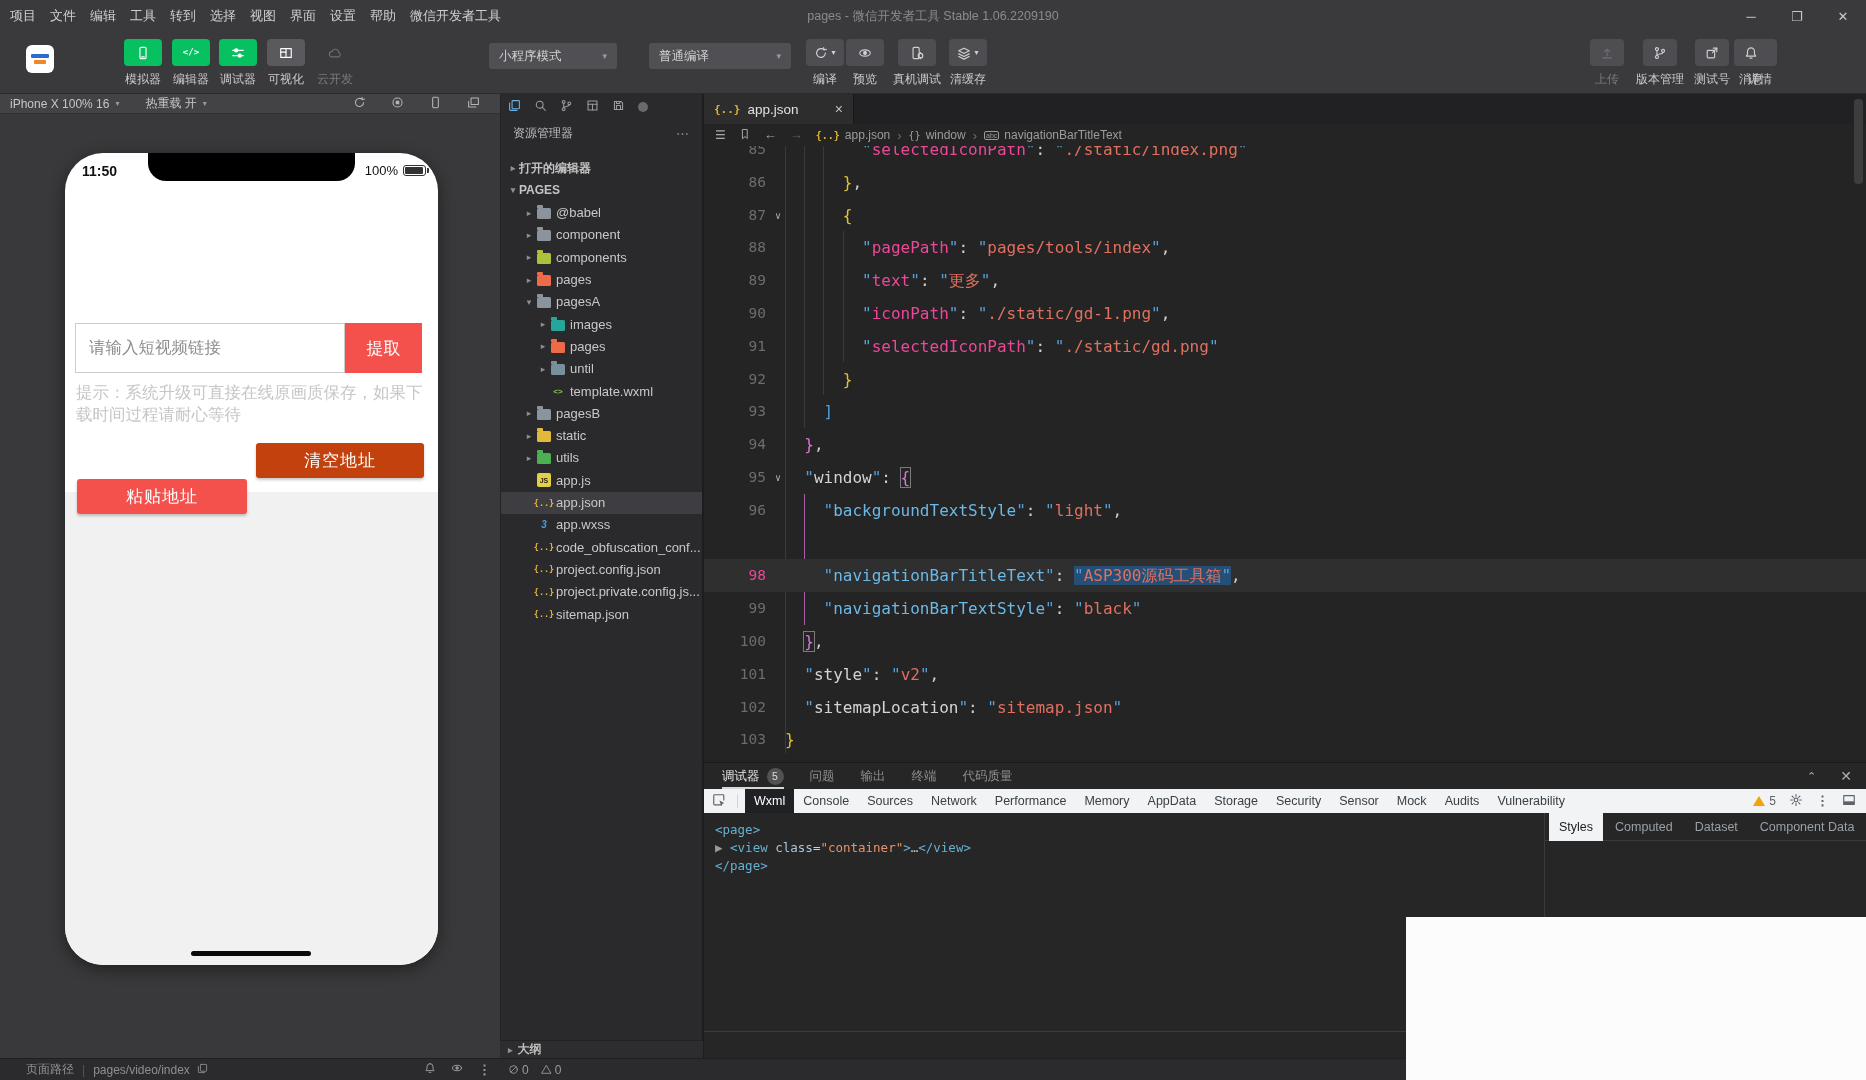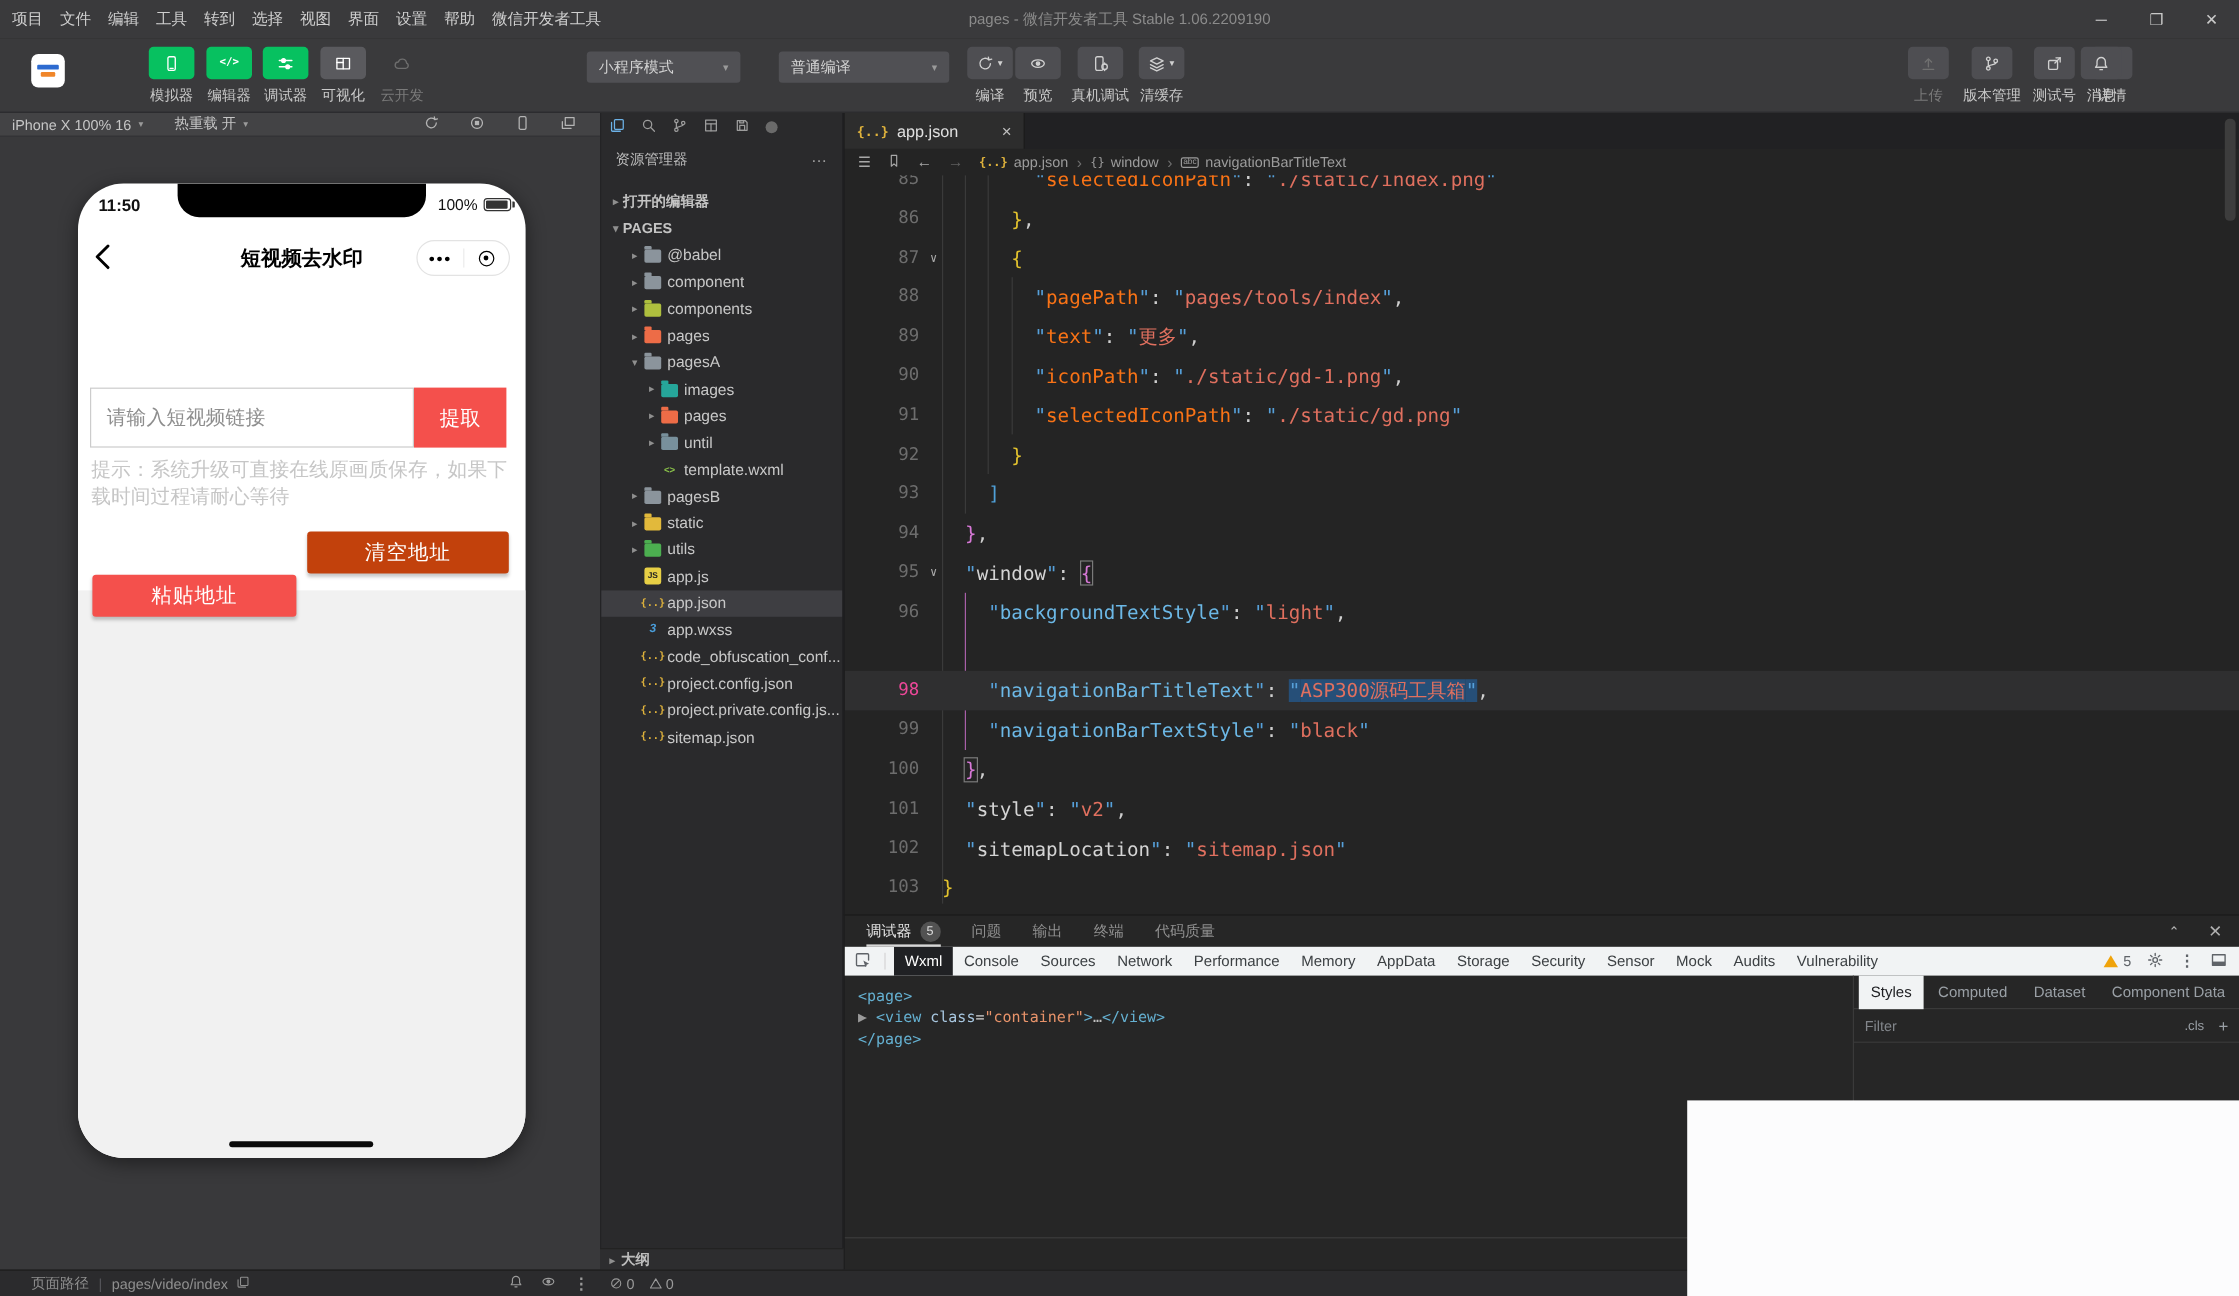--- a/index.html
+++ b/index.html
@@ -101,21 +101,21 @@
   .ecrumb .ci{margin-right:5px;}
   .abc-ico{display:inline-flex;border:1px solid #9c9c9c;border-radius:2px;font-size:7px;padding:0 1px;color:#9c9c9c;}
   .code{position:absolute;left:0;top:52px;right:0;bottom:0;overflow:hidden;font-family:"DejaVu Sans Mono",monospace;font-size:16px;}
   .crow{position:absolute;left:0;right:0;height:33px;line-height:33px;white-space:pre;}
   .crow.active{background:#2f2f30;}
   .cnum{position:absolute;left:0;width:62px;text-align:right;color:#6d6d6d;font-size:14.5px;}
   .crow.active .cnum{color:#ec4899;}
   .cfold{position:absolute;left:66px;width:16px;text-align:center;color:#aaa;font-size:10px;}
   .ctext{position:absolute;left:81px;}
   .t-q{color:#56a0da;}
-  .t-kr{color:#f97316;}
+  .t-kr{color:#ec4899;}
   .t-kb{color:#6cb8e6;}
   .t-kw{color:#d4d4d4;}
   .t-v{color:#e0705f;}
   .t-p{color:#cfcfcf;}
   .t-b1{color:#e2c22e;}
   .t-b2{color:#d678d6;}
   .t-b3{color:#4fa0d8;}
   .t-bx{color:#d678d6;border:1px solid #7a7a7a;margin:-1px;}
   .t-qs{color:#56a0da;background:#264f78;}
   .t-vs{color:#e0705f;background:#264f78;}
@@ -397,37 +397,20 @@
     <div class="phone">
       <div class="pgray"></div>
       <div class="notch"></div>
       <div class="ptime">11:50</div>
       <div class="pbatt">
         <span>100%</span>
         <span class="batt">
             <i></i>
           </span>
       </div>
-      <div class="pnav">
-        <span class="pback">
-          <svg width="13" height="22" viewBox="0 0 13 22">
-              <polyline points="11,2 2,11 11,20" fill="none" stroke="#000" stroke-width="2.4" stroke-linecap="round" stroke-linejoin="round"></polyline>
-            </svg>
-        </span>
-        <div class="pnav-title">短视频去水印</div>
-        <div class="capsule">
-          <span class="cap-half">
-              <span class="dots">●●●</span>
-            </span>
-          <span class="cap-div"></span>
-          <span class="cap-half">
-              <span class="target"></span>
-            </span>
-        </div>
-      </div>
       <div class="pinput">
         <div class="field">
           <span>请输入短视频链接</span>
         </div>
         <div class="extract" id="extractbtn" style="background: rgb(244, 80, 76);">提取</div>
       </div>
       <div class="phint">
         <div>提示：系统升级可直接在线原画质保存，如果下</div>
         <div>载时间过程请耐心等待</div>
       </div>
@@ -734,25 +717,20 @@
         <div class="drow" style="top: 26px;"><span class="e-arrow">▶ </span><span class="e-tag">&lt;view</span><span class="e-p"> </span><span class="e-attr">class</span><span class="e-p">=</span><span class="e-val">"container"</span><span class="e-tag">&gt;</span><span class="e-ell">…</span><span class="e-tag">&lt;/view&gt;</span></div>
         <div class="drow" style="top: 44px;"><span class="e-tag">&lt;/page&gt;</span></div>
       </div>
     <div class="dstyles">
       <div class="stabs" id="stabs">
           <span class="stab active">Styles</span>
           <span class="stab">Computed</span>
           <span class="stab">Dataset</span>
           <span class="stab">Component Data</span>
         </div>
-      <div class="sfilter">
-        <span>Filter</span>
-        <span class="cls">.cls</span>
-        <span class="plus">+</span>
-      </div>
     </div>
     <div class="hline"></div>
   </div>
 
   <div class="status">
     <span>页面路径</span>
     <span class="pdiv">|</span>
     <span>pages/video/index</span>
     <span class="copy-ic" id="copyic"><span class="ico" style="color: rgb(143, 143, 143);">
           <svg width="11" height="11" viewBox="0 0 16 16" fill="none" stroke="currentColor" stroke-width="1.3" stroke-linecap="round" stroke-linejoin="round">

